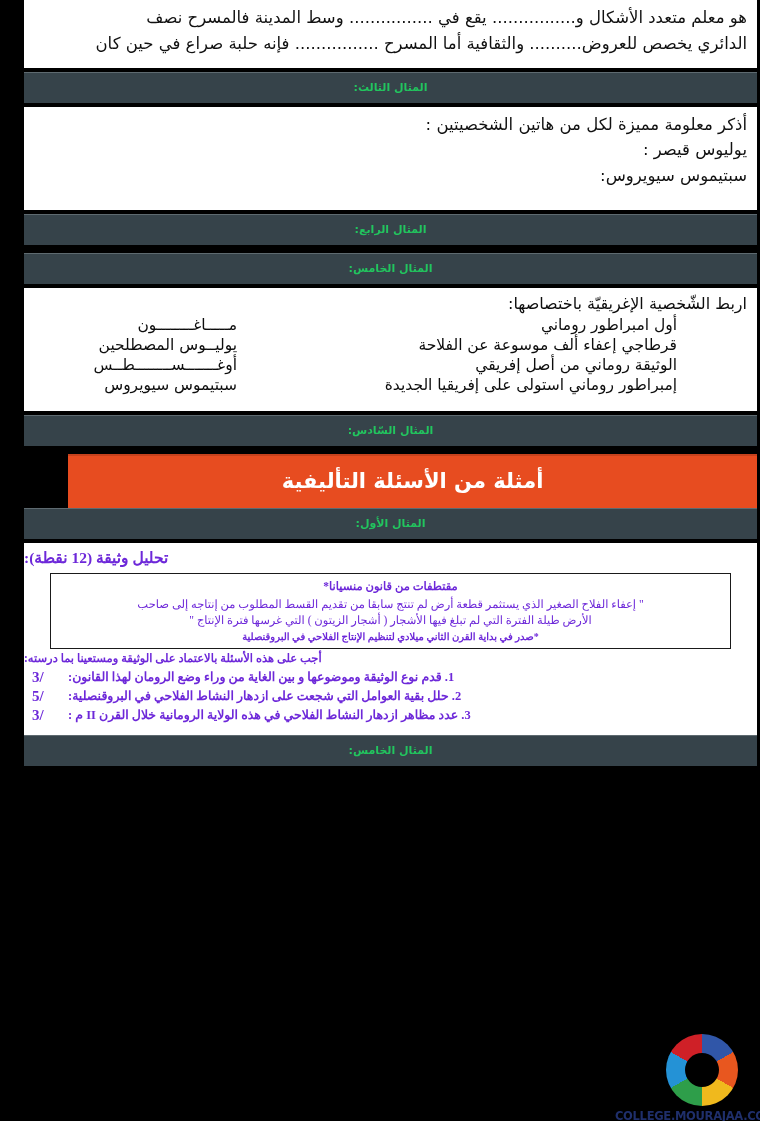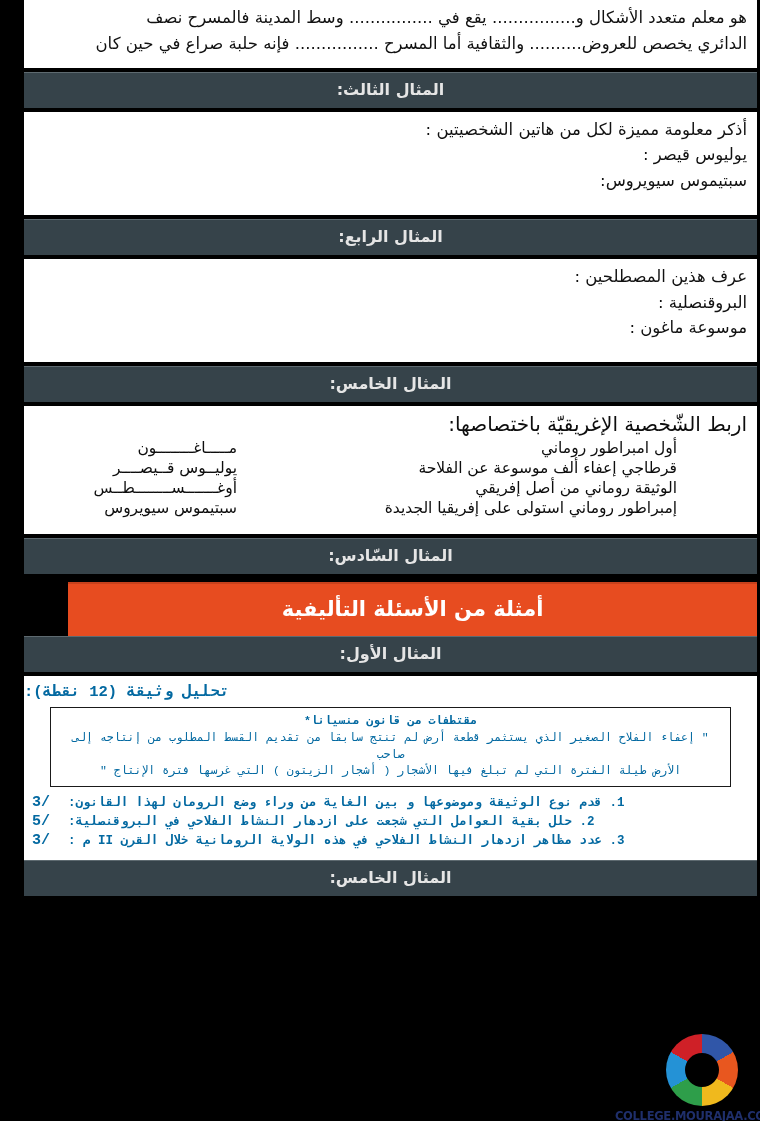--- a/index.html
+++ b/index.html
@@ -38,24 +38,24 @@
   .white-block {
     background: #ffffff;
     color: #0d0d0d;
     direction: rtl;
     text-align: right;
   }
 
   
   .section-bar {
     background: #36434a;
-    color: #e5e5e5;
-    text-align: center;
-    font-weight: bold;
-    font-size: 16px;
+    color: #22c55e;
+    text-align: center;
+    font-weight: bold;
+    font-size: 11px;
     line-height: 1;
     padding: 9px 0 10px 0;
     letter-spacing: 0;
     border-top: 1px solid #5e6a70;
   }
 
   
   .banner {
     background: #e74c20;
     color: #ffffff;
@@ -74,21 +74,21 @@
     padding: 6px 10px 10px 10px;
     color: #111111;
   }
   .para p { margin: 0 0 1px 0; }
 
   .spacer-sm { height: 10px; background: #ffffff; }
   .gap-black { background: #000000; height: 4px; }
 
   
   .match-intro {
-    font-size: 20px;
+    font-size: 16px;
     padding: 6px 10px 2px 10px;
   }
   .match-table {
     width: 100%;
     border-collapse: collapse;
     font-size: 15.5px;
     direction: rtl;
   }
   .match-table td {
     padding: 1px 0;
@@ -101,34 +101,34 @@
     padding-right: 80px;
   }
   .match-table td.col-left {
     text-align: right;
     padding-right: 10px;
   }
 
   
   .scan {
     background: #ffffff;
-    color: #0369a1;
-    direction: rtl;
-    font-family: Liberation Mono, monospace;
+    color: #6d28d9;
+    direction: rtl;
+    font-family: Liberation Serif, serif;
   }
   .scan-title {
     text-align: left;
     font-weight: bold;
     font-size: 15.5px;
     padding: 6px 26px 4px 0;
     direction: rtl;
   }
   .doc-box {
     border: 1.5px solid #1a1a1a;
-    margin: 2px 26px 6px 26px;
+    margin: 2px 26px 0 26px;
     padding: 5px 8px 6px 8px;
     background: #ffffff;
   }
   .doc-box-title {
     text-align: center;
     font-weight: bold;
     font-size: 11.5px;
     margin-bottom: 3px;
   }
   .doc-box-line {
@@ -227,41 +227,35 @@
     <div class="white-block para">
       <p>أذكر معلومة مميزة لكل من هاتين الشخصيتين :</p>
       <p>يوليوس قيصر : </p>
       <p>سبتيموس سيويروس:</p>
       <div class="spacer-sm"></div>
     </div>
     <div class="gap-black"></div>
 
     <div class="section-bar">المثال الرابع:</div>
     <div class="gap-black"></div>
-    <div class="white-block para">
-      <p>عرف هذين المصطلحين : </p>
-      <p>البروقنصلية : </p>
-      <p>موسوعة ماغون : </p>
-      <div class="spacer-sm"></div>
-    </div>
     <div class="gap-black"></div>
 
     <div class="section-bar">المثال الخامس:</div>
     <div class="gap-black"></div>
     <div class="white-block">
       <div class="match-intro">اربط الشّخصية الإغريقيّة باختصاصها:</div>
       <table class="match-table">
         <tbody>
           <tr>
             <td class="col-right">أول امبراطور روماني</td>
             <td class="col-left">مـــــاغــــــــون</td>
           </tr>
           <tr>
             <td class="col-right">قرطاجي إعفاء ألف موسوعة عن الفلاحة</td>
-            <td class="col-left">يوليــوس قــيصــــر</td>
+            <td class="col-left">يوليــوس المصطلحين</td>
           </tr>
           <tr>
             <td class="col-right">الوثيقة روماني من أصل إفريقي</td>
             <td class="col-left">أوغـــــــســــــــطــس</td>
           </tr>
           <tr>
             <td class="col-right">إمبراطور روماني استولى على إفريقيا الجديدة</td>
             <td class="col-left">سبتيموس سيويروس</td>
           </tr>
         </tbody>
@@ -279,22 +273,24 @@
     <div class="section-bar">المثال الأول:</div>
     <div class="gap-black"></div>
 
     <div class="scan">
       <div class="scan-title">تحليل وثيقة (12 نقطة):</div>
 
       <div class="doc-box">
         <div class="doc-box-title">مقتطفات من قانون منسيانا*</div>
         <div class="doc-box-line">" إعفاء الفلاح الصغير الذي يستثمر قطعة أرض لم تنتج سابقا من تقديم القسط المطلوب من إنتاجه إلى صاحب</div>
         <div class="doc-box-line">الأرض طيلة الفترة التي لم تبلغ فيها الأشجار ( أشجار الزيتون ) التي غرسها فترة الإنتاج "</div>
+        <div class="doc-box-src">*صدر في بداية القرن الثاني ميلادي لتنظيم الإنتاج الفلاحي في البروقنصلية</div>
       </div>
 
+      <div class="instruction">أجب على هذه الأسئلة بالاعتماد على الوثيقة ومستعينا بما درسته:</div>
 
       <div class="q-line">
         <span class="q-left-mark">/3</span>
         <span class="q-num">1.</span>
         <span>قدم نوع الوثيقة وموضوعها و بين الغاية من وراء وضع الرومان لهذا القانون:</span>
       </div>
       <div class="q-line">
         <span class="q-left-mark">/5</span>
         <span class="q-num">2.</span>
         <span>حلل بقية العوامل التي شجعت على ازدهار النشاط الفلاحي في البروقنصلية:</span>

